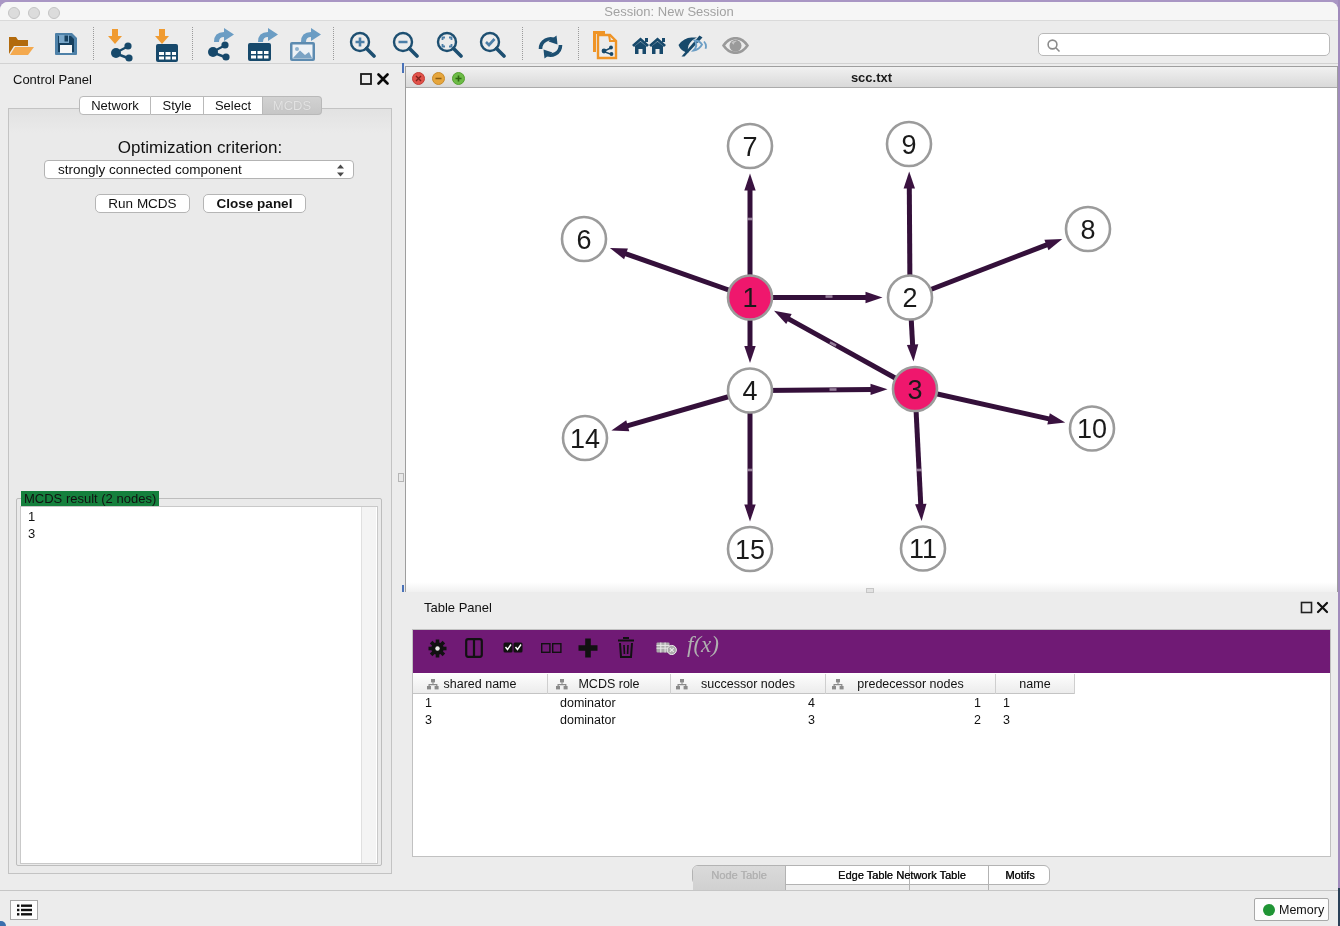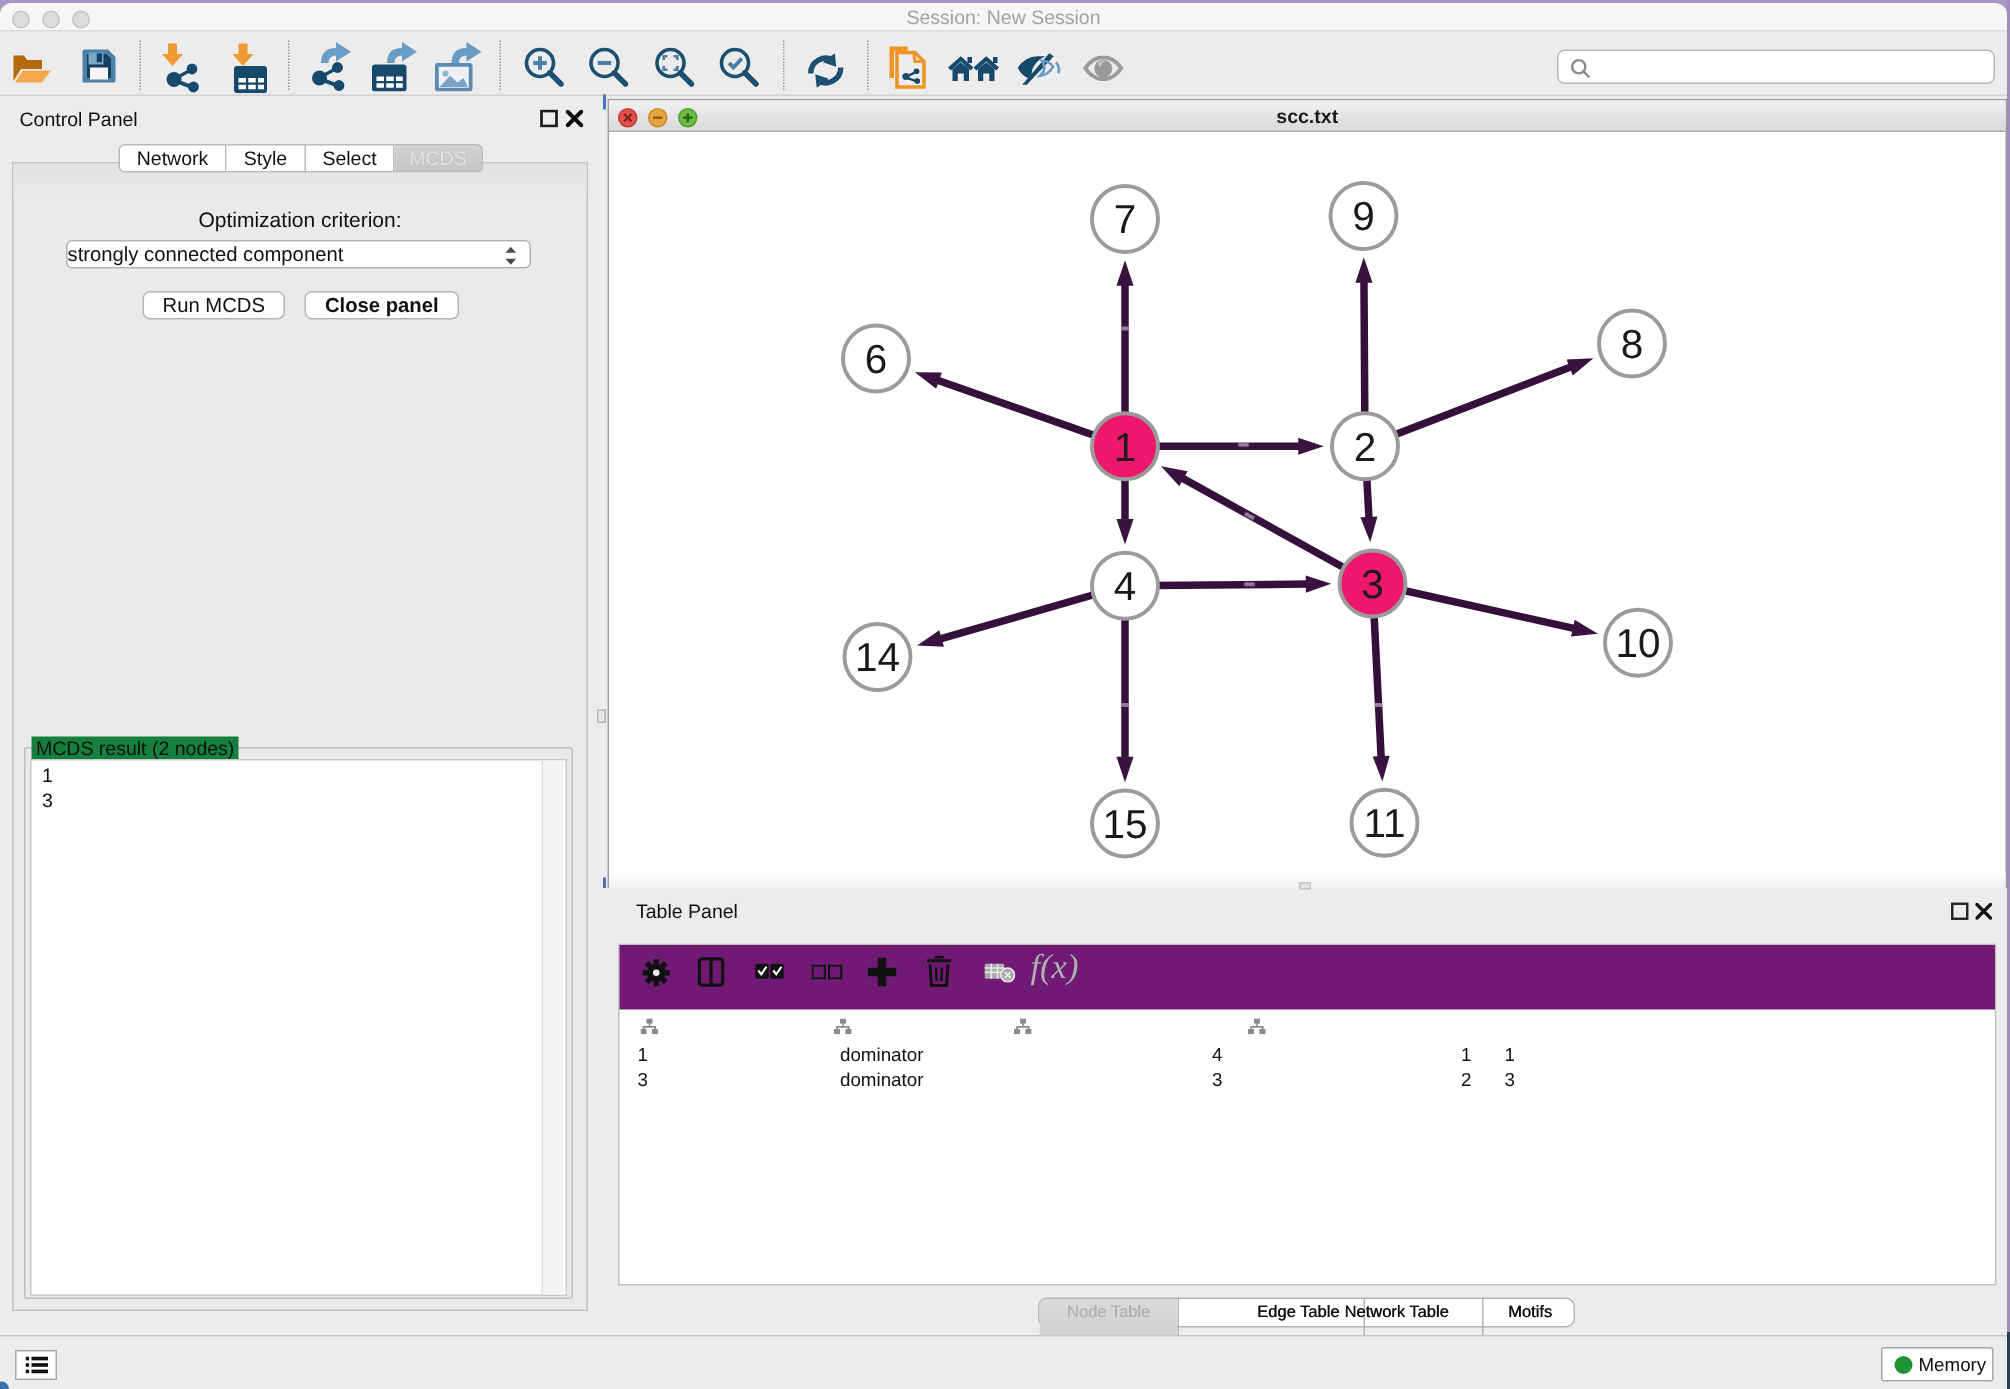--- a/index.html
+++ b/index.html
@@ -24,24 +24,24 @@
 
 #cp-title { position:absolute; left:13px; top:72px; font-size:13px; color:#111; }
 .tab { position:absolute; top:96px; height:19px; background:#fff;
   border:1px solid #b9b9b9; font-size:13px; color:#111; text-align:center;
   line-height:18px; }
 #cp-box { position:absolute; left:8px; top:108px; width:384px; height:766px;
   border:1px solid #c3c3c3; background:#eaeaea; }
 #cp-box-top { position:absolute; left:9px; top:109px; width:382px; height:24px;
   background:linear-gradient(#e2e2e2,#eaeaea); }
 #opt-label { position:absolute; left:0px; top:138px; width:400px; text-align:center;
-  font-size:14px; color:#111; }
+  font-size:17px; color:#111; }
 #combo { position:absolute; left:44px; top:160px; width:310px; height:19px;
   background:#fff; border:1px solid #b3b3b3; border-radius:4px;
-  font-size:13.5px; color:#111; line-height:18px; }
+  font-size:13.5px; color:#111; line-height:18px; padding-left:13px; }
 .btn { position:absolute; top:194px; height:19px; background:#fff;
   border:1px solid #b5b5b5; border-radius:5px; font-size:13.5px; color:#111;
   text-align:center; line-height:17px; }
 #grp { position:absolute; left:16px; top:498px; width:366px; height:368px;
   border:1px solid #bdbdbd; border-radius:2px; }
 #grp-label { position:absolute; left:21px; top:491px; font-size:13px; color:#111;
   background:#15803d; padding:0 3px; }
 #grp-inner { position:absolute; left:20px; top:506px; width:358px; height:358px;
   background:#fff; border:1px solid #c9c9c9; font-size:13px; color:#111;
   line-height:16.5px; padding:2px 0 0 7px; }
@@ -397,20 +397,27 @@
     <line x1="0.5" y1="3.4" x2="13.5" y2="3.4"></line>
     <line x1="0.5" y1="6.2" x2="13.5" y2="6.2"></line>
     <line x1="4.8" y1="0.5" x2="4.8" y2="10.5"></line>
     <line x1="9.1" y1="0.5" x2="9.1" y2="10.5"></line>
   </g>
   <circle cx="15.8" cy="8" r="4.6" fill="#ababab" stroke="#eaeaea" stroke-width="1"></circle>
   <path d="M13.9 6.1 L17.7 9.9 M17.7 6.1 L13.9 9.9" stroke="#eaeaea" stroke-width="1.2"></path>
 </svg>
 <div class="abs" style="left:274px;top:2px;width:50px;height:30px;color:#b0b0b0;font-family:'Liberation Serif',serif;font-style:italic;font-size:23px;">f(x)</div>
 </div>
+<div id="thead">
+  <div class="th" style="left:0px;width:135px;">shared name</div>
+  <div class="th" style="left:135px;width:123px;">MCDS role</div>
+  <div class="th" style="left:258px;width:155px;">successor nodes</div>
+  <div class="th" style="left:413px;width:170px;">predecessor nodes</div>
+  <div class="th" style="left:583px;width:79px;">name</div>
+</div>
 <svg class="abs" style="left:427px;top:679px;" width="12" height="11" viewBox="0 0 12 11">
   <g fill="#8a8a8a">
             <rect x="4" y="0" width="4" height="3.4"></rect>
             <rect x="0" y="7" width="4" height="3.4"></rect>
             <rect x="7.6" y="7" width="4" height="3.4"></rect>
             <path d="M5.5 3 L5.5 5 L1.5 5 L1.5 7.5 L2.7 7.5 L2.7 6.2 L9.2 6.2 L9.2 7.5 L10.4 7.5 L10.4 5 L6.5 5 L6.5 3 Z"></path>
           </g>
 </svg>
 <svg class="abs" style="left:556px;top:679px;" width="12" height="11" viewBox="0 0 12 11">
   <g fill="#8a8a8a">

